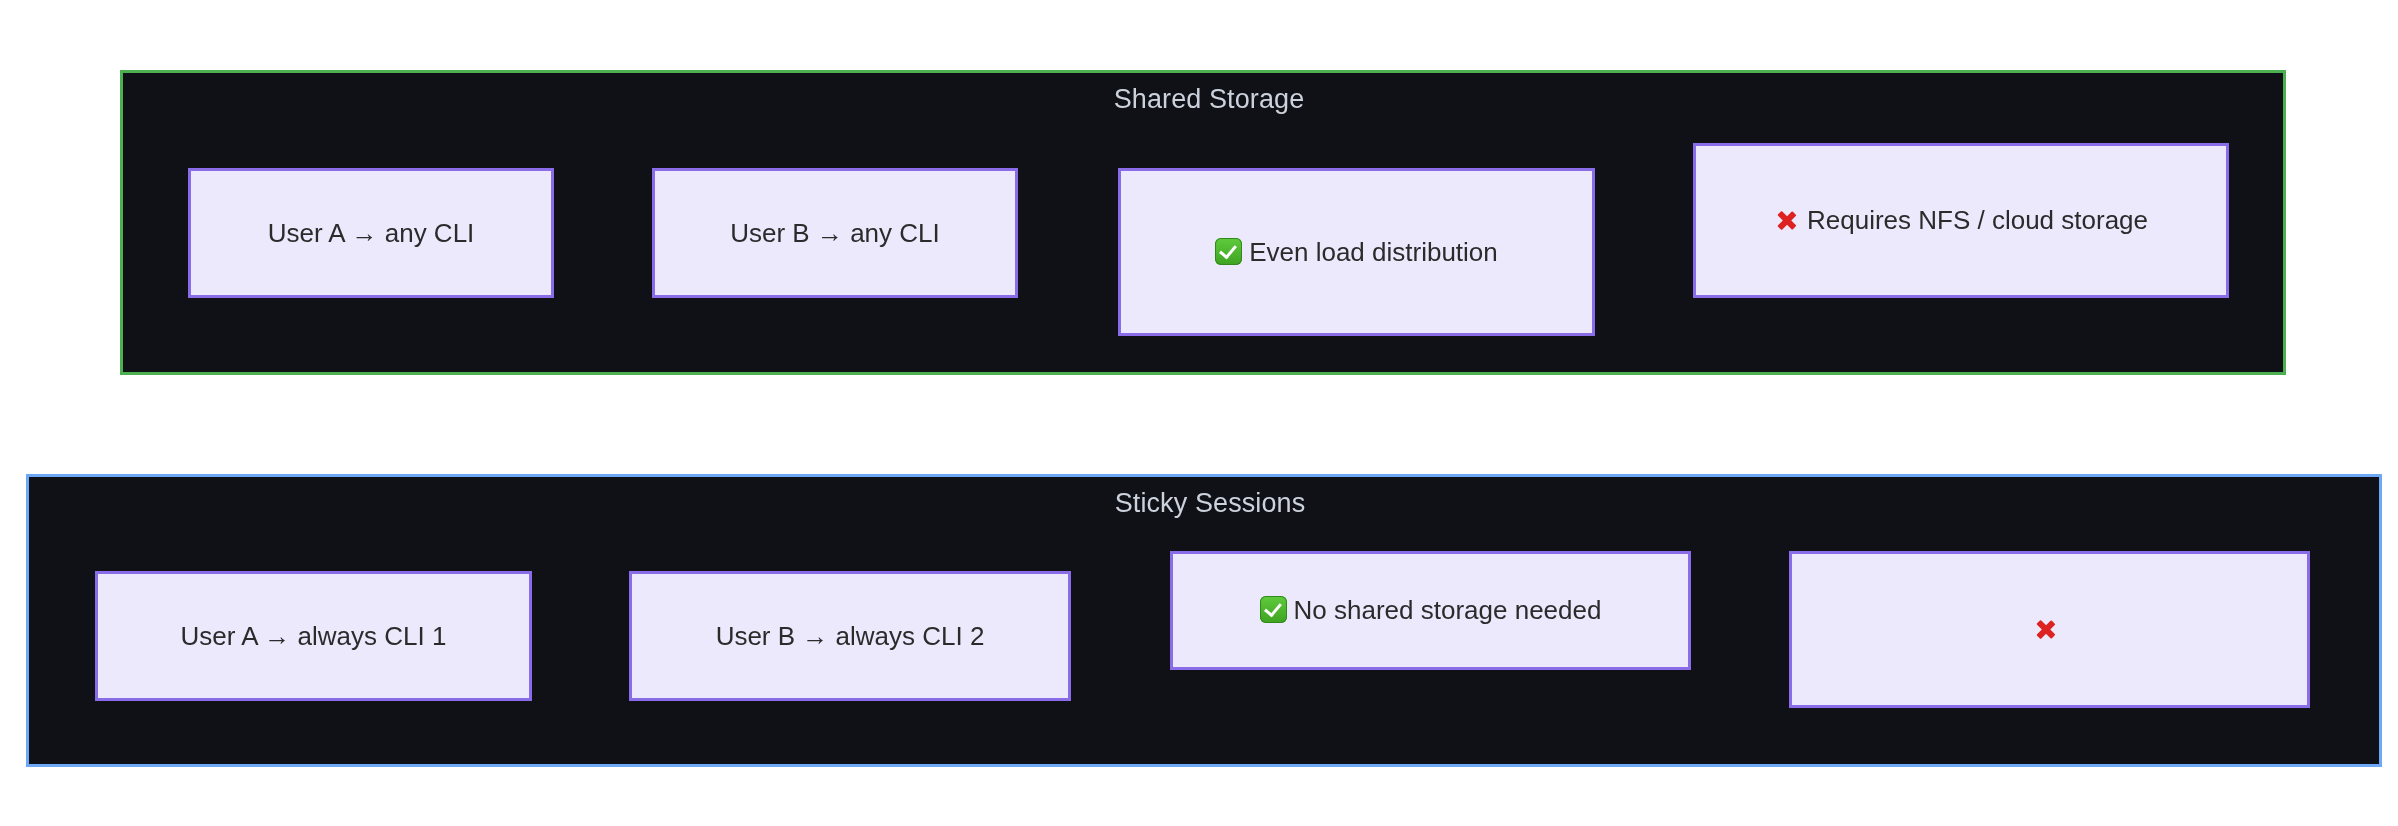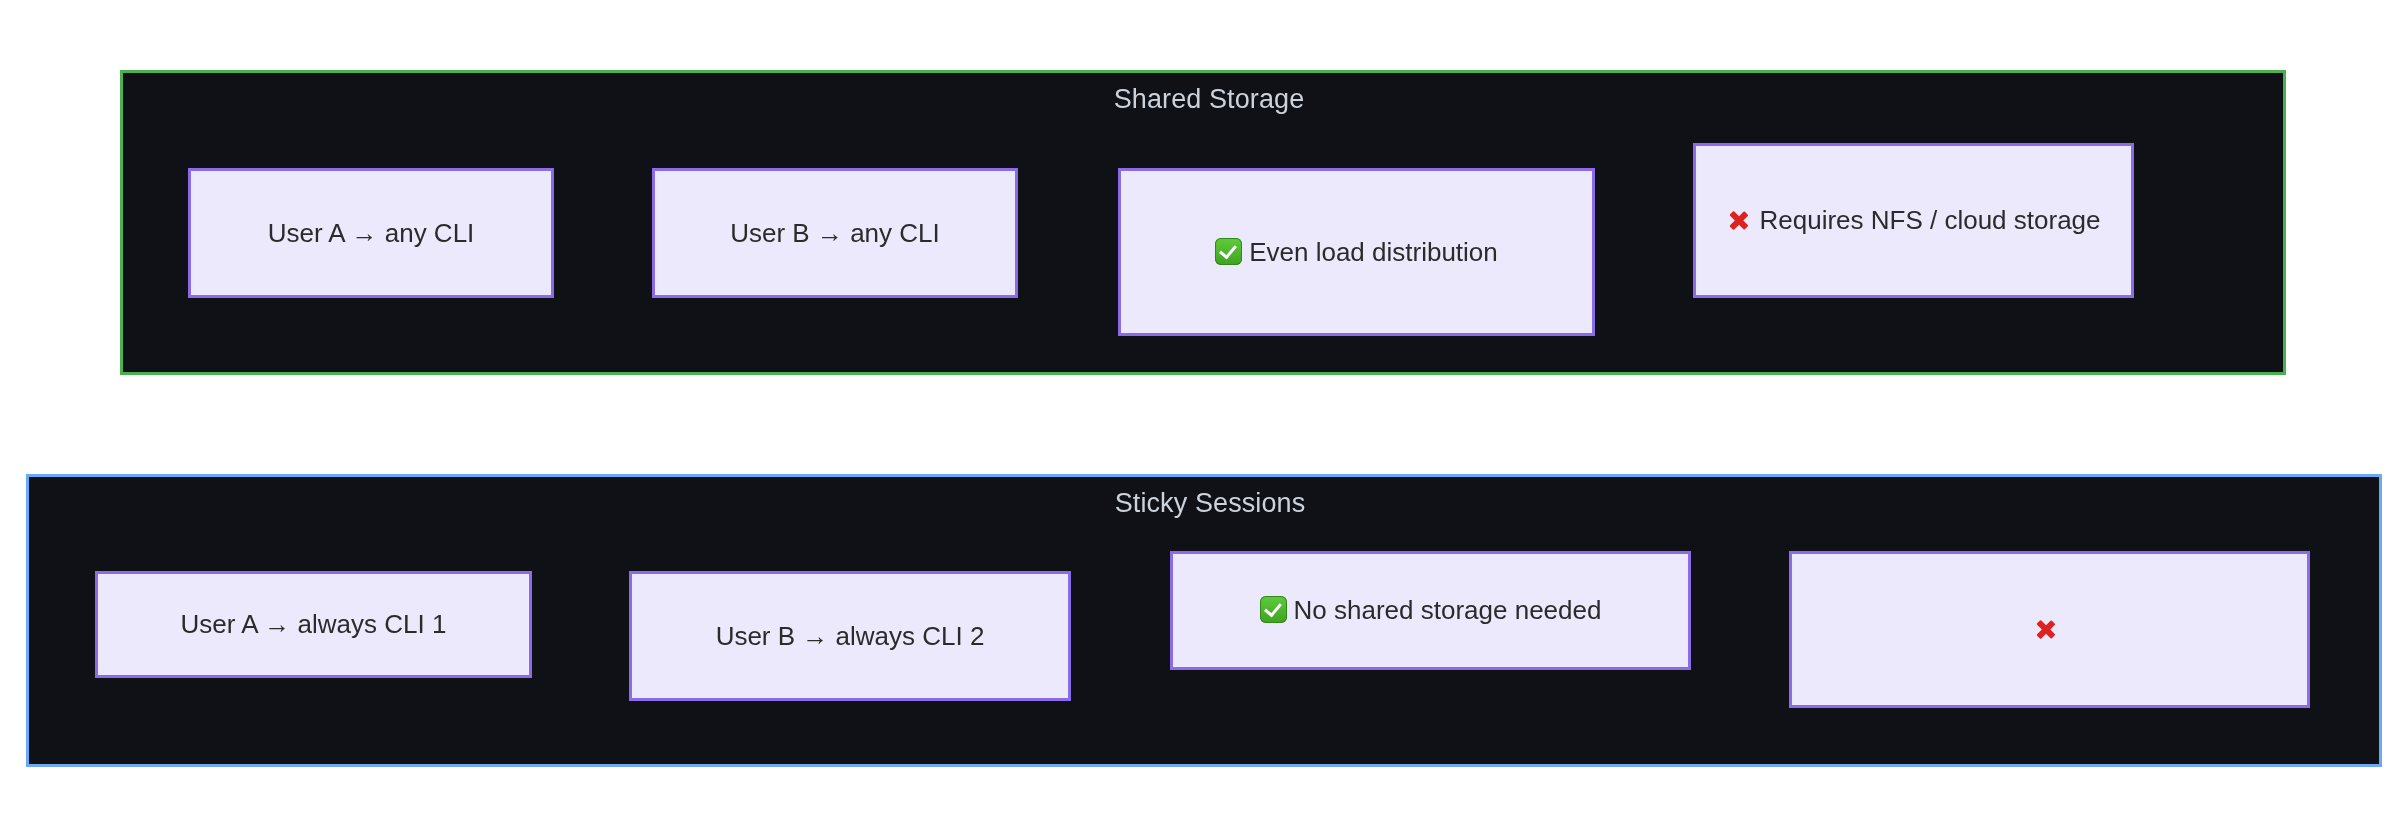--- a/index.html
+++ b/index.html
@@ -123,29 +123,29 @@
   </div>
 
   <div class="node" style="left:652px; top:168px; width:366px; height:130px;">
     <span class="label">User B → any CLI</span>
   </div>
 
   <div class="node" style="left:1118px; top:168px; width:477px; height:168px;">
     <span class="label"><span class="icon-check"></span><span>Even load distribution</span></span>
   </div>
 
-  <div class="node" style="left:1693px; top:143px; width:441px; height:155px;">
+  <div class="node" style="left:1693px; top:143px; width:536px; height:155px;">
     <span class="label"><span class="icon-cross"></span><span>Requires NFS / cloud storage</span></span>
   </div>
 
   <div class="subgraph blue" style="left:26px; top:474px; width:2356px; height:293px;">
     <div class="subgraph-title">Sticky Sessions</div>
   </div>
 
-  <div class="node" style="left:95px; top:571px; width:437px; height:107px;">
+  <div class="node" style="left:95px; top:571px; width:437px; height:130px;">
     <span class="label">User A → always CLI 1</span>
   </div>
 
   <div class="node" style="left:629px; top:571px; width:442px; height:130px;justify-content:center;">
     <span class="label">User B → always CLI 2</span>
   </div>
 
   <div class="node" style="left:1170px; top:551px; width:521px; height:119px;">
     <span class="label"><span class="icon-check"></span><span>No shared storage needed</span></span>
   </div>

